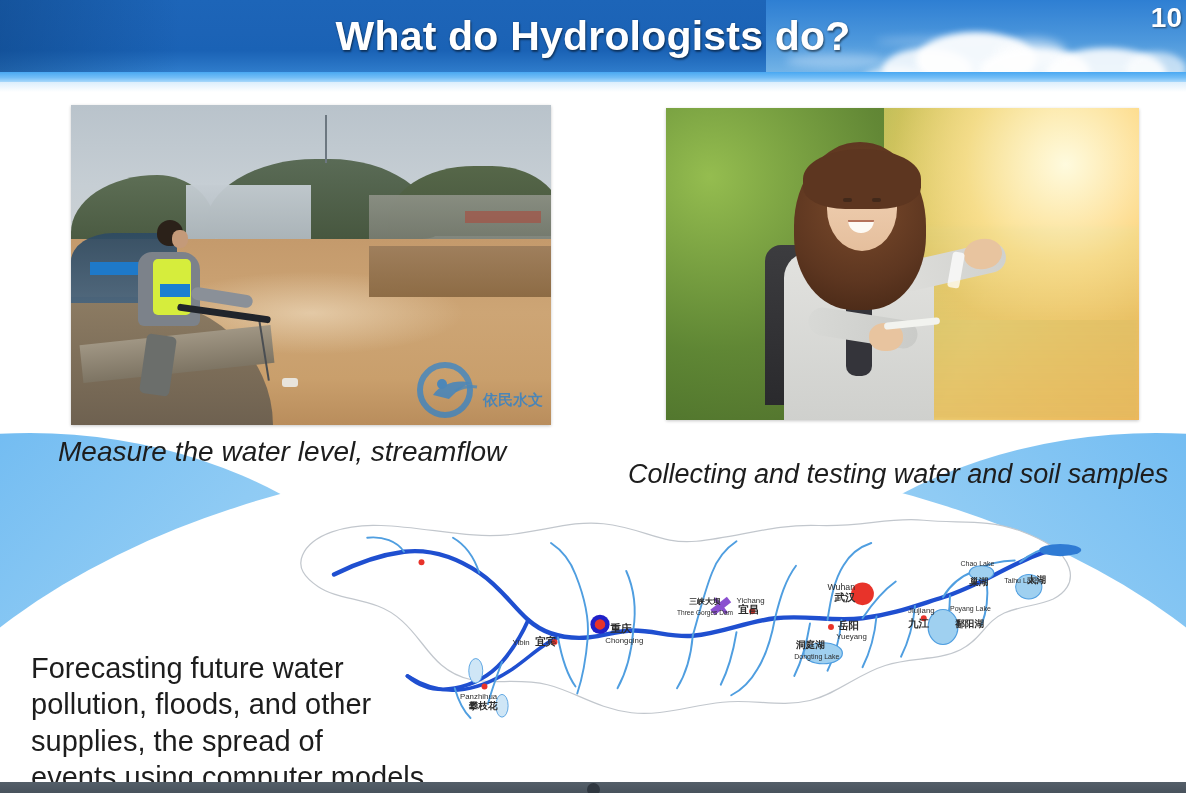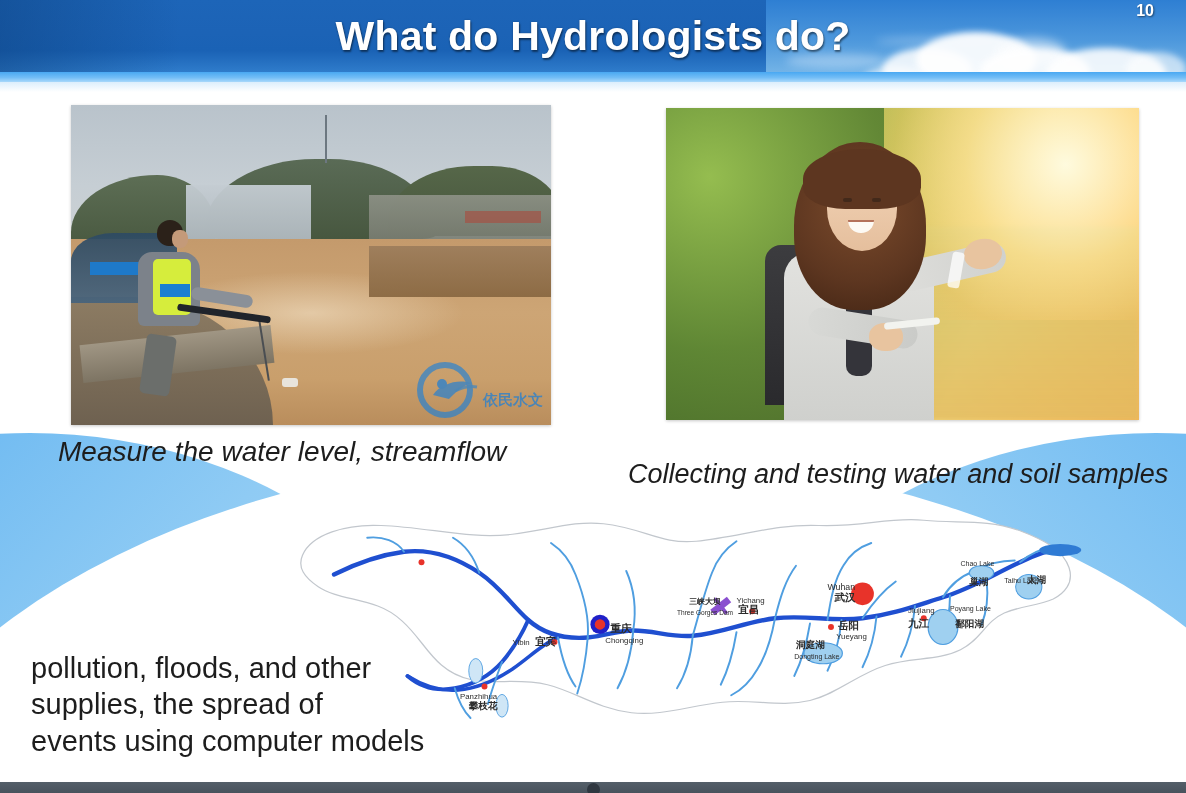--- a/index.html
+++ b/index.html
@@ -40,22 +40,22 @@
   .w2{right:180px;bottom:26px;width:130px;height:10px;opacity:.25;}
 
   .slide-title{
     position:absolute;left:0;top:8px;width:1186px;height:60px;
     text-align:center;color:#ffffff;
     font-size:41px;font-weight:700;letter-spacing:.2px;line-height:56px;
     text-shadow:1px 2px 2px rgba(0,0,0,.45), 0 0 2px rgba(0,0,0,.25);
     white-space:nowrap;
   }
   .page-number{
-    position:absolute;right:32px;top:2px;color:#ffffff;
-    font-size:16px;font-weight:700;
+    position:absolute;right:4px;top:2px;color:#ffffff;
+    font-size:28px;font-weight:700;
     text-shadow:1px 1px 2px rgba(0,0,0,.5);
   }
   .hdr-band{
     position:absolute;left:0;top:72px;width:1186px;height:10px;
     background:linear-gradient(180deg,#49a8f2 0%,#72bdf6 55%,#a8d8fb 100%);
   }
   .hdr-band-fade{
     position:absolute;left:0;top:82px;width:1186px;height:10px;
     background:linear-gradient(180deg,#dceefc 0%,#ffffff 100%);
   }
@@ -410,20 +410,21 @@
         <text x="812" y="76" font-size="8">Chao Lake</text>
         <text x="822" y="98" font-size="11" font-weight="bold">巢湖</text>
 
         <text x="862" y="96" font-size="8">Taihu Lake</text>
         <text x="888" y="96" font-size="11" font-weight="bold">太湖</text>
       </g>
     </svg>
   </div>
 
   <div id="body-text">
+    <span>Forecasting future water</span>
     <span>pollution, floods, and other</span>
     <span>supplies, the spread of</span>
     <span>events using computer models</span>
   </div>
 
   <div class="player-bar">
     <div class="player-knob" style="left: 50%;"></div>
   </div>
 
 </div>

